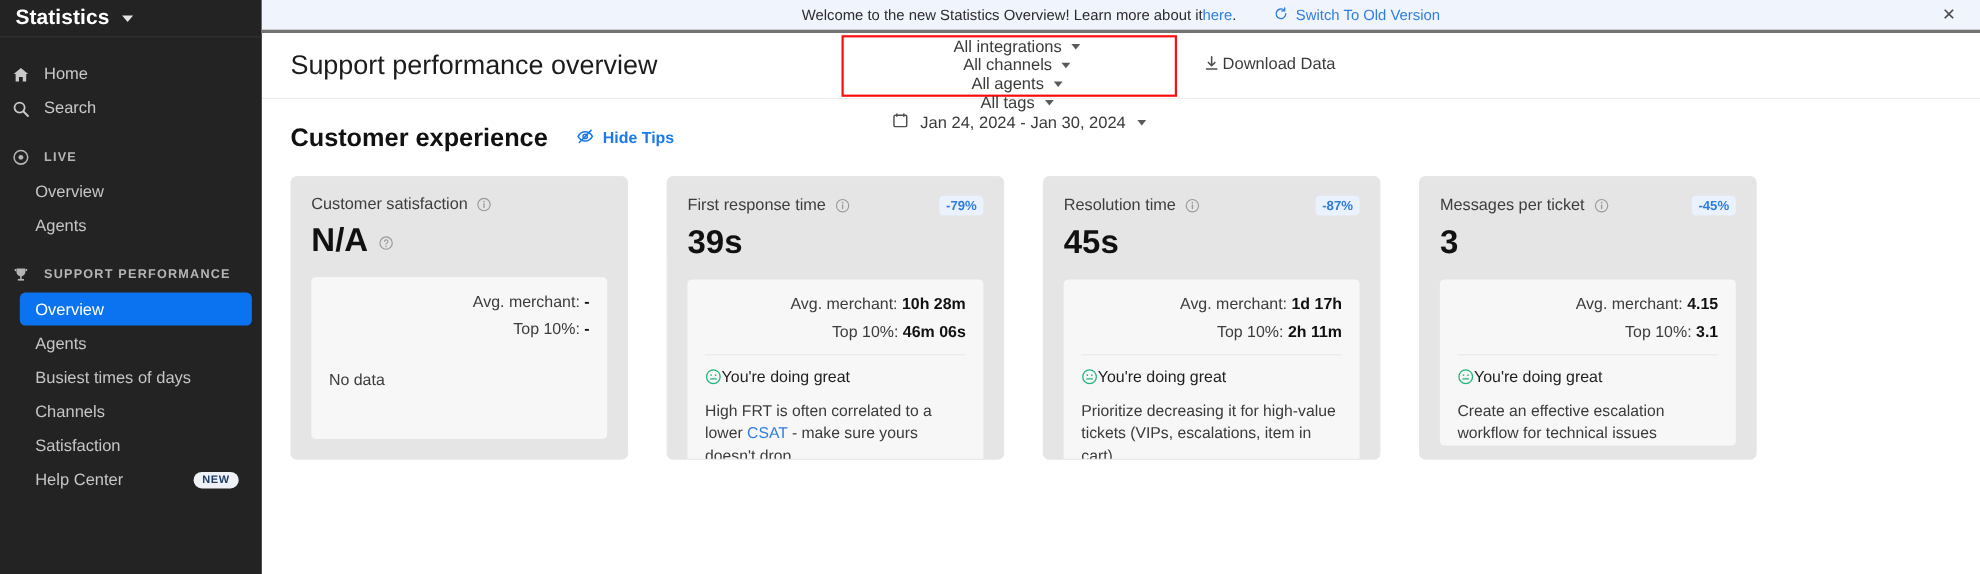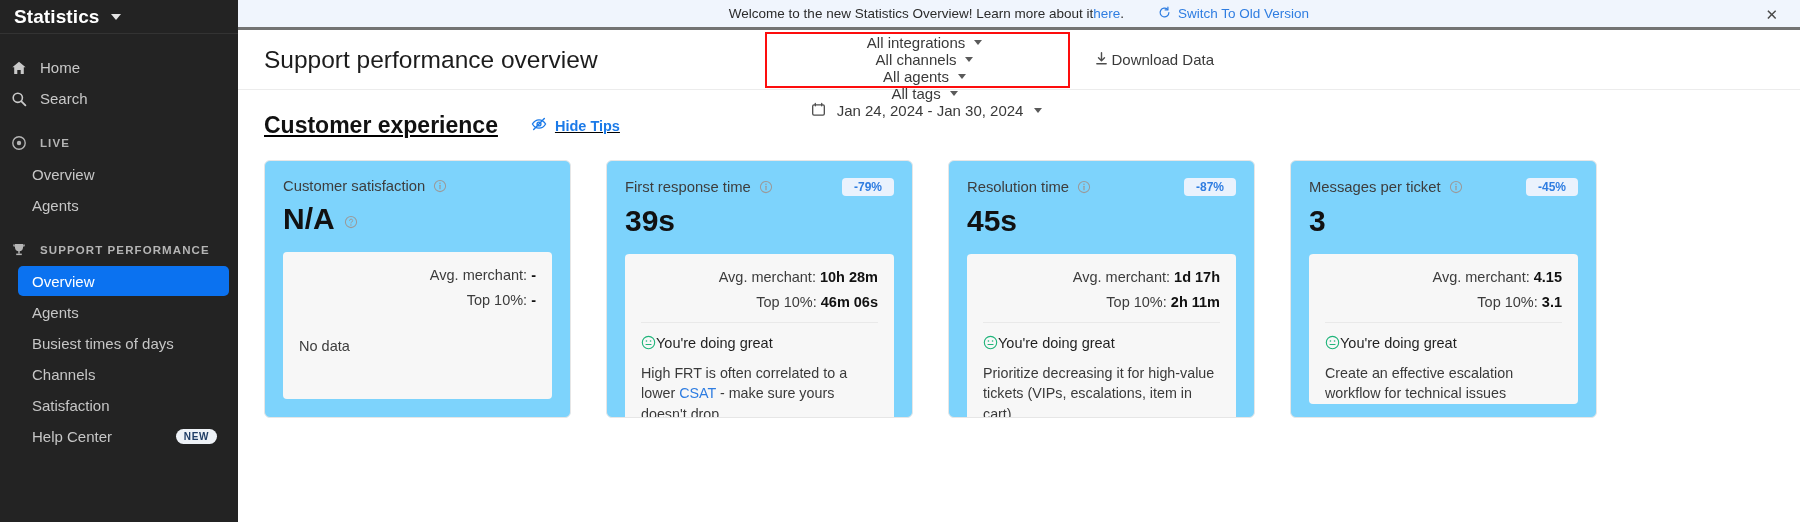--- a/index.html
+++ b/index.html
@@ -112,43 +112,43 @@
   }
   .filter.date { gap: 11px; padding-left: 20px; }
   .download {
     display: inline-flex; align-items: flex-start; gap: 2px;
     font-size: 15px; color: #3a3a3a;
     margin-left: 24px; white-space: nowrap;
   }
 
   
   .content { flex: 1; padding: 0 0 0 26px; overflow: hidden; }
-  .section-head { display: flex; align-items: center; gap: 33px; margin-top: 22px; text-decoration: underline; }
+  .section-head { display: flex; align-items: center; gap: 26px; margin-top: 22px; }
   .section-title { font-size: 23px; font-weight: bold; color: #111; }
   .hide-tips {
     display: inline-flex; align-items: center; gap: 8px;
     color: #1b7ae8; font-size: 14.5px; font-weight: bold;
   }
 
   .cards { display: flex; gap: 35px; margin-top: 21px; }
   .card {
     width: 307px; flex: 0 0 307px;
     border: 1px solid #e6e6e6; border-radius: 6px;
-    background: #7dd3fc;
+    background: #e5e5e5;
     height: 258px;
     display: flex; flex-direction: column;
     overflow: hidden;
   }
   .card-top { padding: 17px 18px 0 18px; }
   .card-title-row { display: flex; align-items: center; }
   .card-title { font-size: 14.8px; color: #3d3d3d; }
   .info-ico { margin-left: 8px; display: inline-flex; }
   .delta {
     margin-left: auto; font-size: 12px; color: #2f7de1; font-weight: bold;
-    background: #eaf2fd; border-radius: 4px; padding: 2px 12px;
+    background: #eaf2fd; border-radius: 4px; padding: 2px 6px;
   }
   .card-value {
     margin-top: 8px;
     font-size: 30px; font-weight: bold; color: #111;
     display: flex; align-items: center;
   }
   .card-value .q-ico { margin-left: 9px; }
   .card-body {
     margin: 16px 18px 18px 18px;
     background: #f7f7f7; border-radius: 4px;

